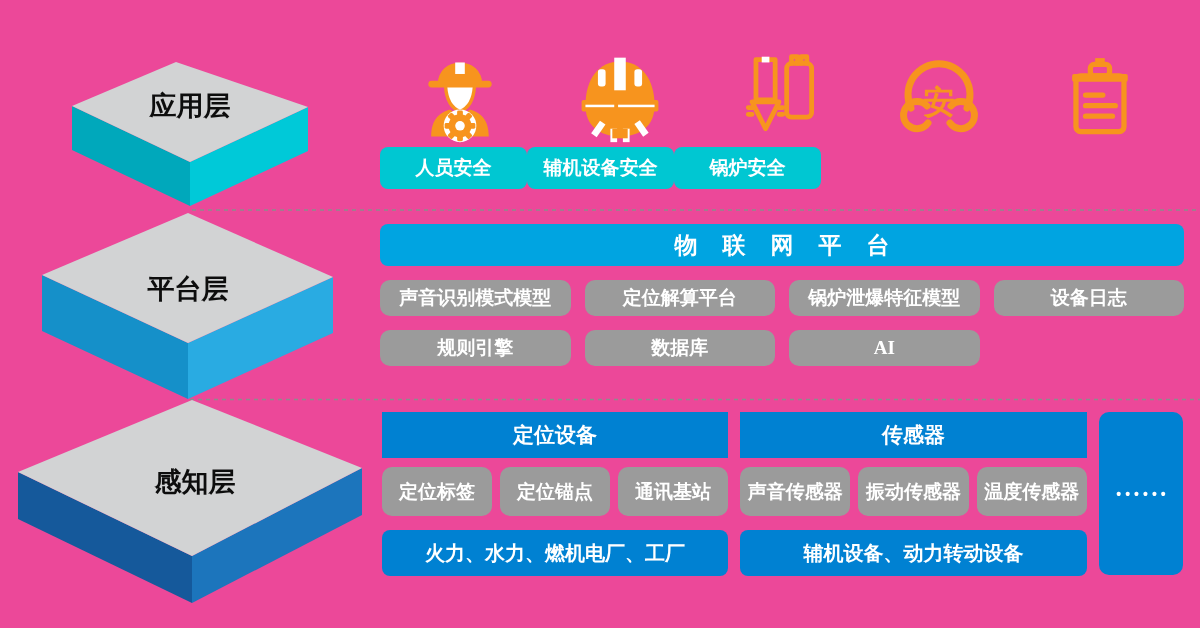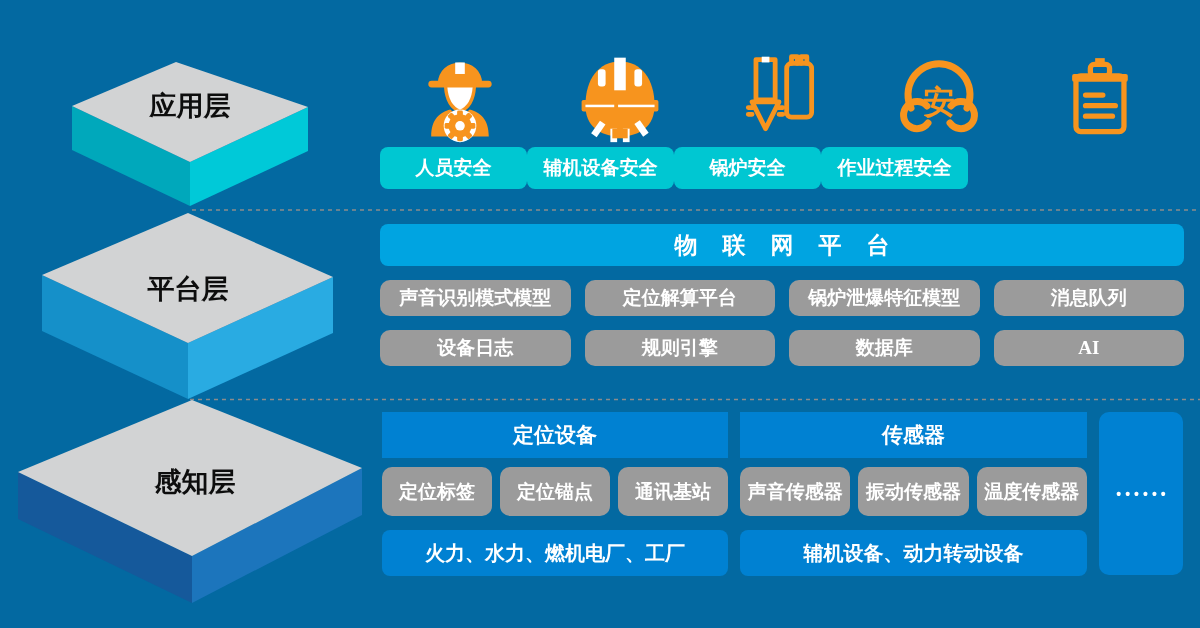--- a/index.html
+++ b/index.html
@@ -1,17 +1,17 @@
 <!DOCTYPE html>
 <html><head>
 <meta charset="utf-8">
 <style>
   html,body{margin:0;padding:0;background:#fff;}
   body{font-family:"Liberation Sans","DejaVu Sans",sans-serif;}
-  .canvas{position:relative;width:1200px;height:628px;background:#0369a1;overflow:hidden;}
+  .canvas{position:relative;width:1200px;height:628px;background:#ec4899;overflow:hidden;}
   .bg-svg{position:absolute;left:0;top:0;pointer-events:none;}
   .layer-label{position:absolute;width:160px;text-align:center;font-size:27px;font-weight:bold;color:#0d0d0d;}
   .chip{display:flex;align-items:center;justify-content:center;color:#fff;font-weight:bold;white-space:nowrap;}
   .cyan-btn{background:#00C7D2;border-radius:8px;font-size:19px;}
   .gray-btn{background:#9B9B9B;border-radius:10px;font-size:19px;}
   .blue-header{background:#0081D2;border-radius:0;font-size:21px;}
   .blue-target{background:#0081D2;border-radius:8px;font-size:20px;}
   
   .app-section{position:absolute;left:380px;top:50px;width:799px;}
   .icons-row{display:flex;height:95px;}
@@ -152,31 +152,29 @@
             <line x1="36" y1="67" x2="64" y2="67"></line>
           </g>
         </svg>
       </div>
     </div>
 
     <div class="buttons-row">
       <div class="chip cyan-btn">人员安全</div>
       <div class="chip cyan-btn">辅机设备安全</div>
       <div class="chip cyan-btn">锅炉安全</div>
-      <div class="chip cyan-btn">作业过程安全</div>
     </div>
   </div>
 
   <div class="platform-section">
     <div class="iot-banner">物联网平台</div>
     <div class="modules-grid">
       <div class="chip gray-btn">声音识别模式模型</div>
       <div class="chip gray-btn">定位解算平台</div>
       <div class="chip gray-btn">锅炉泄爆特征模型</div>
-      <div class="chip gray-btn">消息队列</div>
       <div class="chip gray-btn">设备日志</div>
       <div class="chip gray-btn">规则引擎</div>
       <div class="chip gray-btn">数据库</div>
       <div class="chip gray-btn">AI</div>
     </div>
   </div>
 
   <div class="perception-section">
 
     <div class="sense-group">

